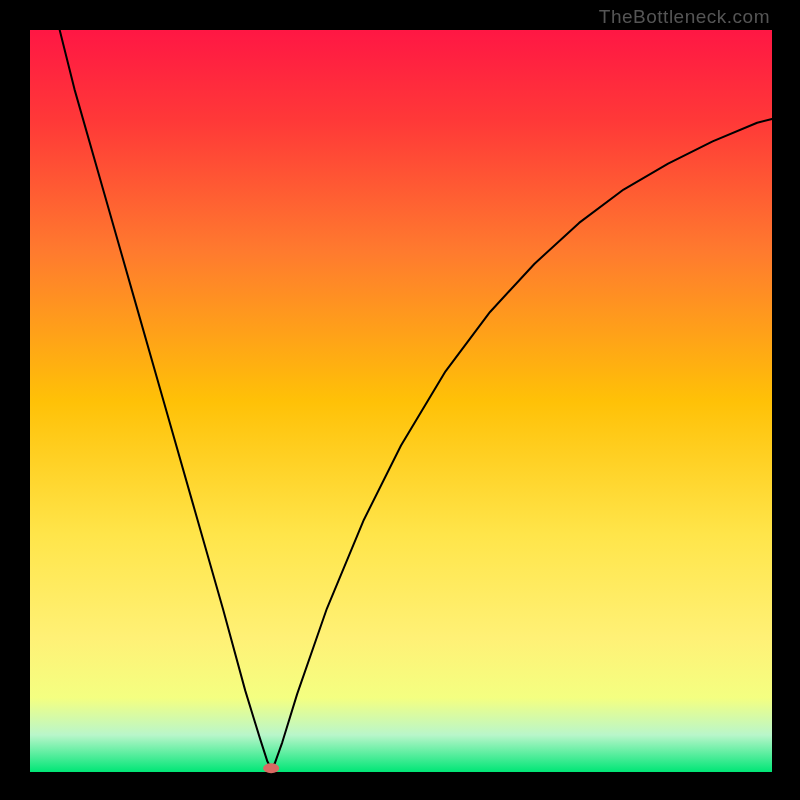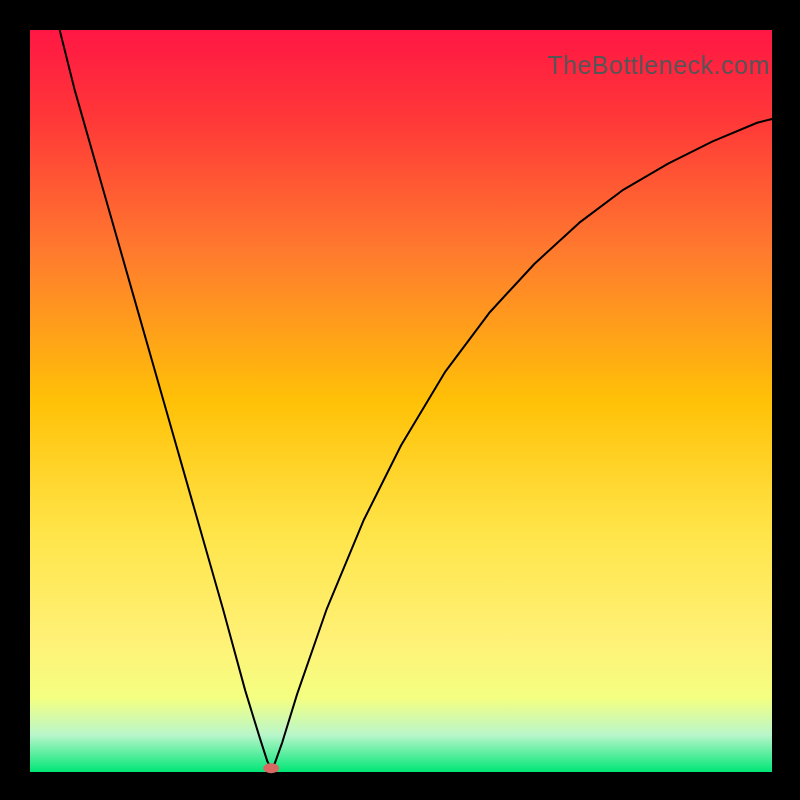--- a/index.html
+++ b/index.html
@@ -15,25 +15,24 @@
     top: 0;
     left: 0;
     width: 800px;
     height: 800px;
   }
   .watermark {
     position: absolute;
     top: 6px;
     right: 30px;
     color: #555;
-    font-size: 25px;
+    font-size: 19px;
     font-weight: 500;
     letter-spacing: 0.5px;
     z-index: 10;
-    margin-top: 45px;
   }
   svg { display: block; }
 </style>
 </head>
 <body>
 
 <div class="chart-container">
   <div class="watermark">TheBottleneck.com</div>
   <svg id="chart-svg" width="800" height="800">
     <defs>

